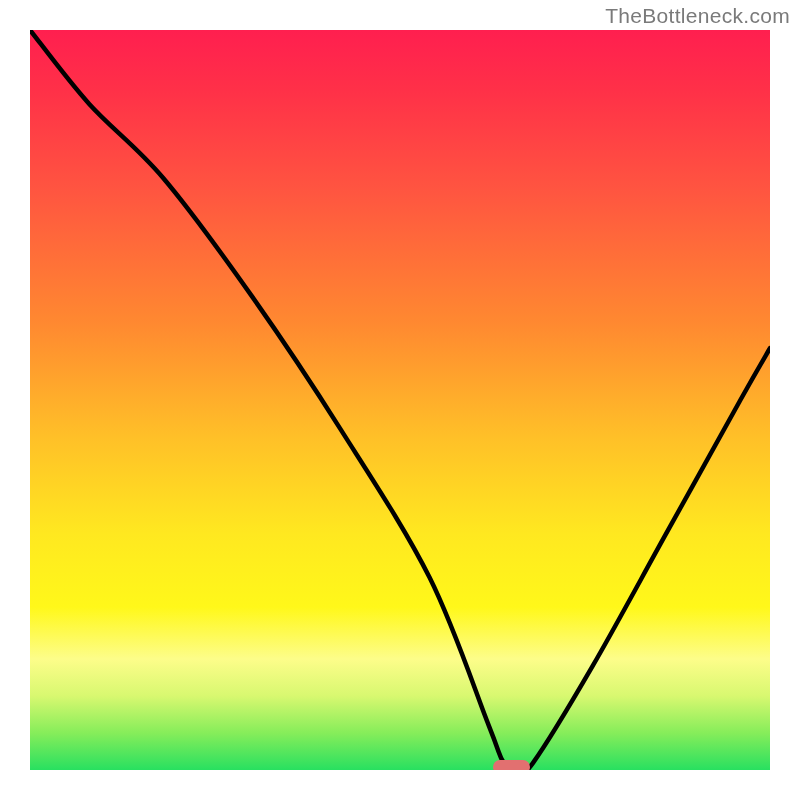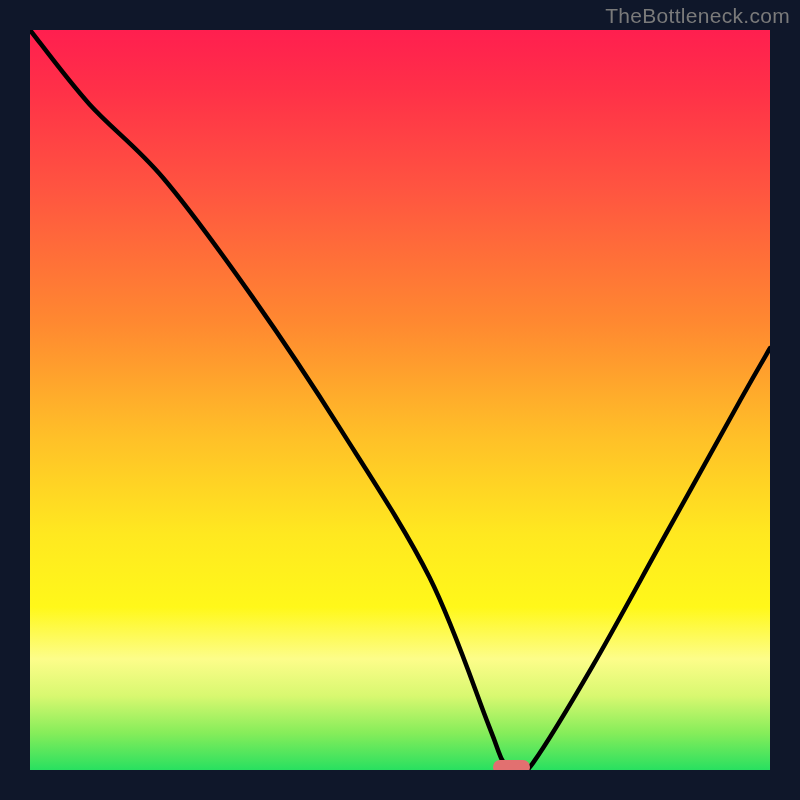--- a/index.html
+++ b/index.html
@@ -8,21 +8,21 @@
     width: 800px;
     height: 800px;
     background: #000;
     overflow: hidden;
     font-family: Arial, Helvetica, sans-serif;
   }
   .frame {
     position: relative;
     width: 800px;
     height: 800px;
-    background: #0f172a;
+    background: #ffffff;
   }
   .watermark {
     position: absolute;
     top: 4px;
     right: 10px;
     color: #7a7a7a;
     font-size: 21px;
     font-weight: 500;
     letter-spacing: 0.3px;
     z-index: 10;

